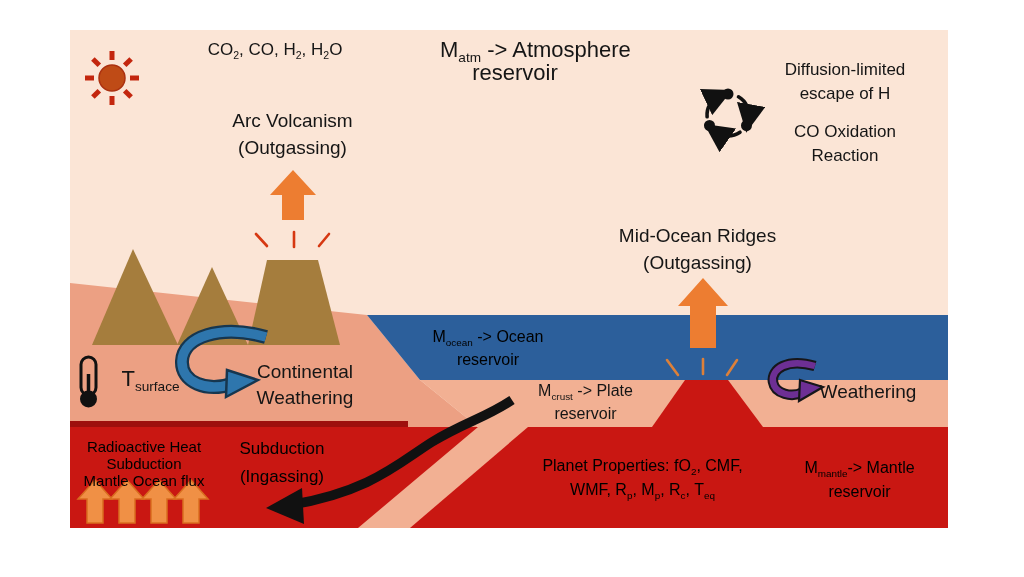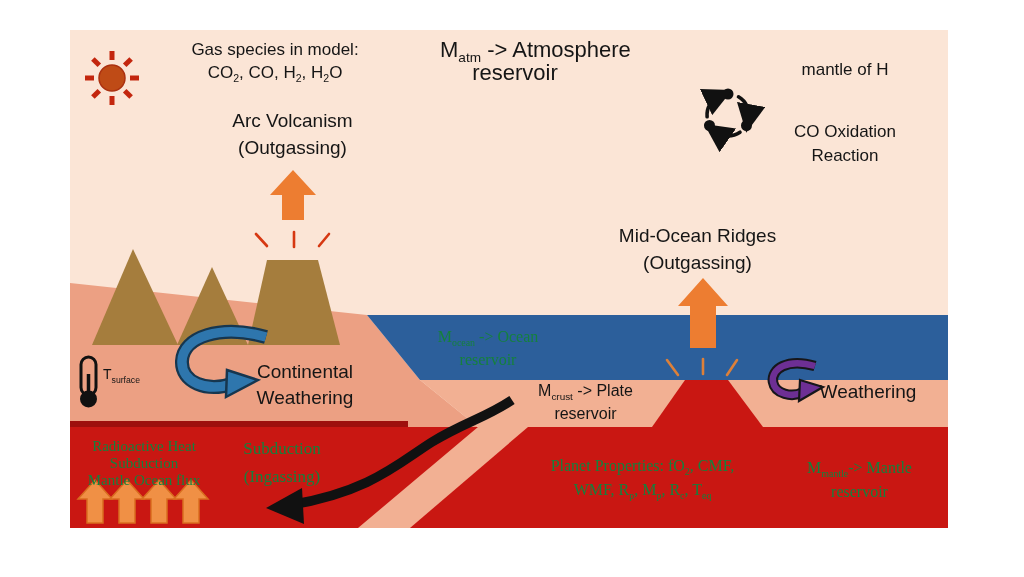--- a/index.html
+++ b/index.html
@@ -1,21 +1,21 @@
 <!DOCTYPE html>
 <html><head>
 <meta charset="utf-8">
 <style>
   html,body{margin:0;padding:0;background:#ffffff;}
   body{width:1024px;height:577px;position:relative;overflow:hidden;
        font-family:"Liberation Sans",sans-serif;}
   .diagram{position:absolute;left:70px;top:30px;width:878px;height:498px;}
   .diagram svg{position:absolute;left:0;top:0;}
   .t{position:absolute;text-align:center;color:#151515;letter-spacing:0;}
-  .t.w{color:#15803d;font-family:Liberation Serif, serif;}
+  .t.w{color:#000000;}
   .t div{white-space:nowrap;}
   sub{font-size:0.62em;line-height:0;}
 </style>
 </head>
 <body>
 
 <div class="diagram">
   <svg width="878" height="498" viewBox="0 0 878 498">
     <defs>
       <marker id="mk" markerWidth="8" markerHeight="8" refX="4" refY="4" orient="auto">
@@ -99,31 +99,31 @@
       <polygon points="730,350 753,357 729,371" fill="#6d2f94" stroke="#16161a" stroke-width="2.2"></polygon>
     </g>
 
     <g>
       <path d="M442 370 C415 388 395 392 362 412 C330 432 300 462 220 475" fill="none" stroke="#111" stroke-width="9.5"></path>
       <polygon points="232,458 196,478 234,494" fill="#111"></polygon>
     </g>
   </svg>
 
   <div class="t" style="left:110px;top:8px;width:190px;font-size:17px;line-height:23px">
-    <div>Gas species in model:</div>
     <div>CO<sub>2</sub>, CO, H<sub>2</sub>, H<sub>2</sub>O</div>
   </div>
 
   <div class="t" style="left:370px;top:8px;width:150px;font-size:22px;line-height:23px">
     <div>M<sub>atm</sub> -&gt; Atmosphere</div>
     <div>reservoir</div>
   </div>
 
   <div class="t" style="left:685px;top:28px;width:180px;font-size:17px;line-height:24px">
-    <div>mantle of H</div>
+    <div>Diffusion-limited</div>
+    <div>escape of H</div>
   </div>
 
   <div class="t" style="left:685px;top:90px;width:180px;font-size:17px;line-height:24px">
     <div>CO Oxidation</div>
     <div>Reaction</div>
   </div>
 
   <div class="t" style="left:130px;top:77px;width:185px;font-size:19px;line-height:27px">
     <div>Arc Volcanism</div>
     <div>(Outgassing)</div>
@@ -142,21 +142,21 @@
   <div class="t" style="left:438px;top:349px;width:155px;font-size:16px;line-height:23px">
     <div>M<sub>crust</sub> -&gt; Plate</div>
     <div>reservoir</div>
   </div>
 
   <div class="t" style="left:145px;top:329px;width:180px;font-size:19px;line-height:26px">
     <div>Continental</div>
     <div>Weathering</div>
   </div>
 
-  <div class="t" style="left:33px;top:336px;width:95px;font-size:14px;text-align:left">
+  <div class="t" style="left:33px;top:336px;width:95px;font-size:22px;text-align:center">
     <div>T<sub>surface</sub></div>
   </div>
 
   <div class="t" style="left:713px;top:350px;width:170px;font-size:19px;line-height:24px">
     <div>Weathering</div>
   </div>
 
   <div class="t w" style="left:3px;top:408px;width:142px;font-size:15px;line-height:17px">
     <div>Radioactive Heat</div>
     <div>Subduction</div>

